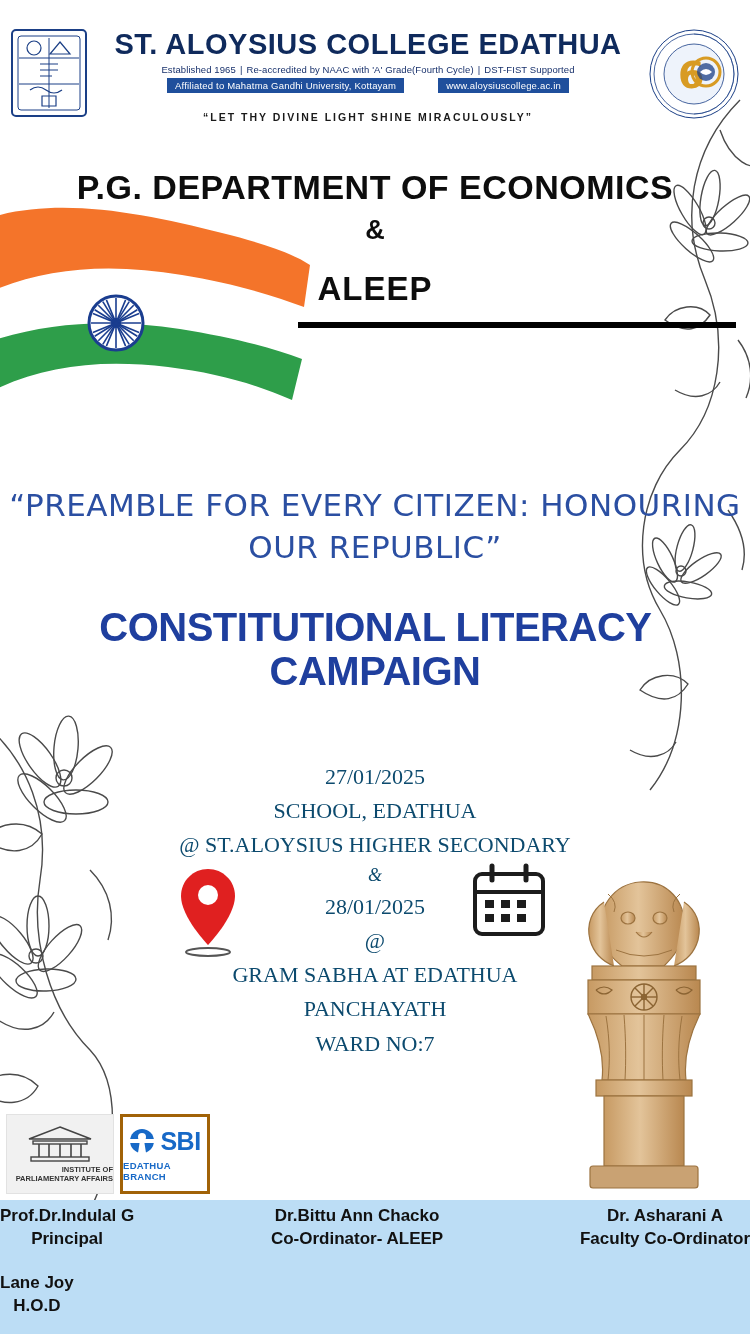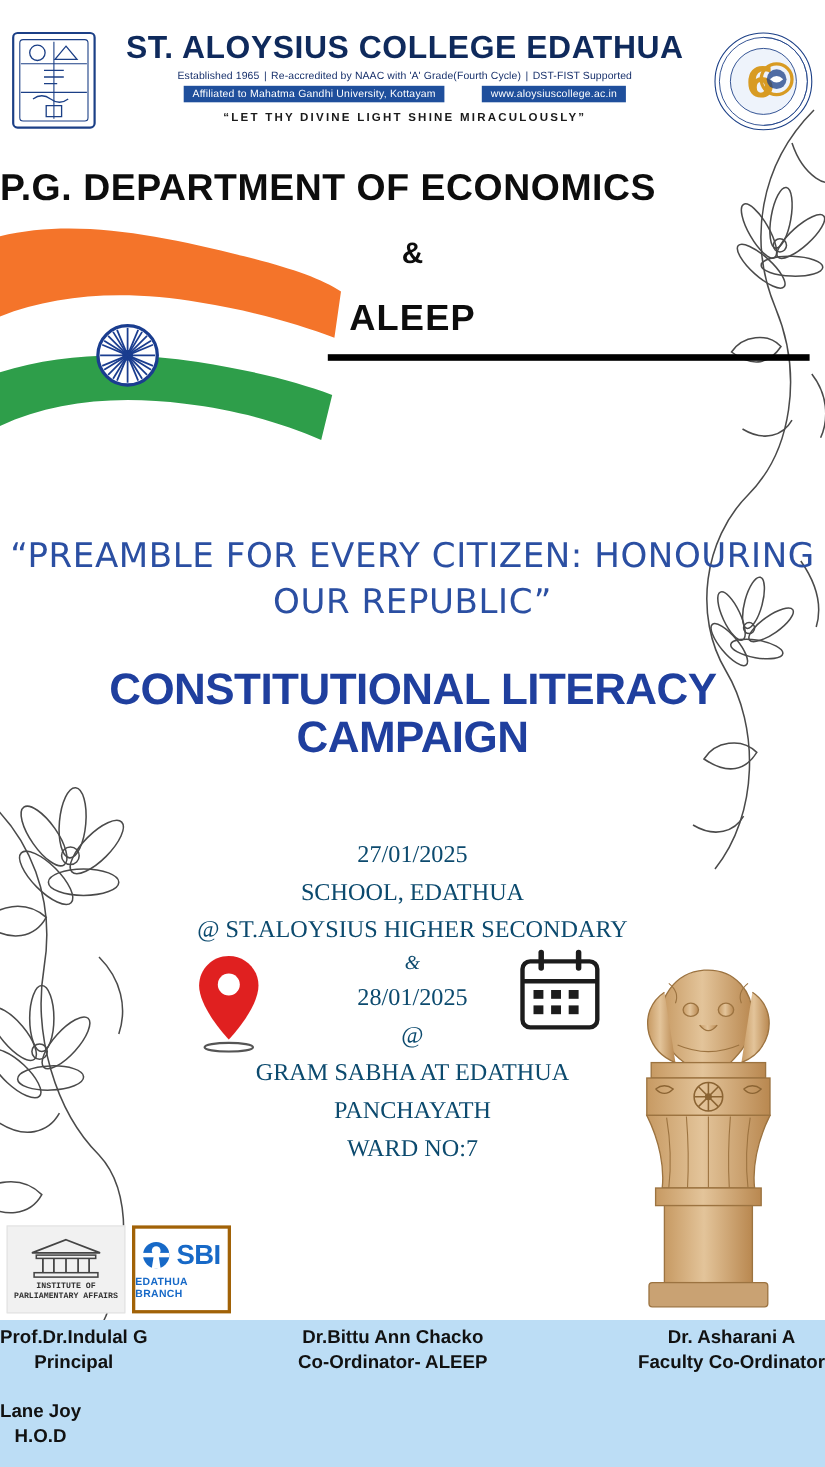--- a/index.html
+++ b/index.html
@@ -81,39 +81,39 @@
   }
   .bar-blue {
     background: #1f4f9c;
     color: #fff;
     font-size: 9.5px;
     padding: 2px 8px;
     letter-spacing: 0.2px;
   }
   .bar-gap { width: 10px; }
   .motto {
-    margin-top: 8px;
+    margin-top: 18px;
     font-size: 10.5px;
     font-weight: bold;
     letter-spacing: 2px;
     color: #1a1a1a;
   }
   .jubilee {
     width: 92px;
     height: 92px;
     flex: 0 0 auto;
     position: relative;
   }
 
   
   .dept-title {
     position: absolute;
-    top: 152px;
-    width: 750px;
-    text-align: left;
+    top: 168px;
+    width: 750px;
+    text-align: center;
     font-size: 34px;
     font-weight: bold;
     letter-spacing: 0.5px;
     color: #0d0d0d;
   }
   .amp {
     position: absolute;
     top: 215px;
     width: 750px;
     text-align: center;
@@ -220,24 +220,23 @@
     box-sizing: border-box;
     display: flex;
     flex-direction: column;
     align-items: center;
     justify-content: center;
   }
   .logo-ipa .ipa-text {
     font-size: 7.5px;
     font-weight: bold;
     color: #333;
-    text-align: center;
+    text-align: right;
     line-height: 1.15;
     margin-top: 2px;
-    font-family: Liberation Mono, monospace;
   }
   .logo-sbi {
     position: absolute;
     left: 120px;
     bottom: 140px;
     width: 90px;
     height: 80px;
     background: #ffffff;
     border: 3px solid #a16207;
     box-sizing: border-box;

